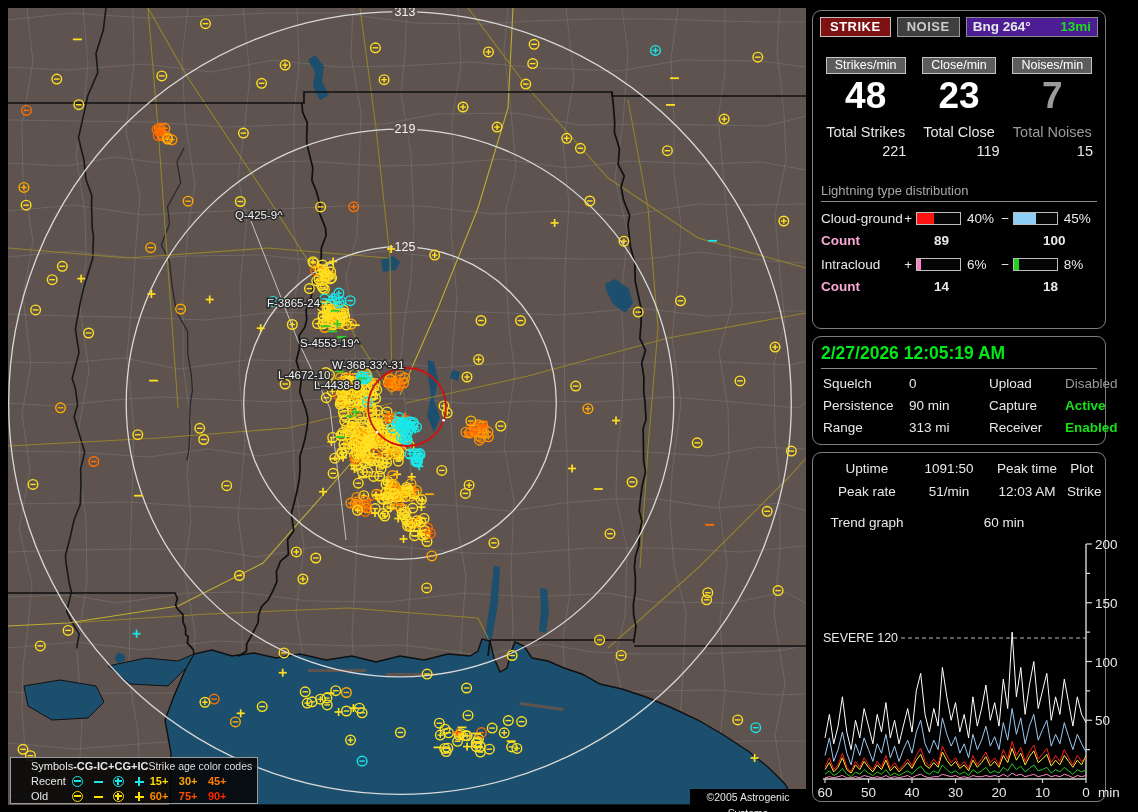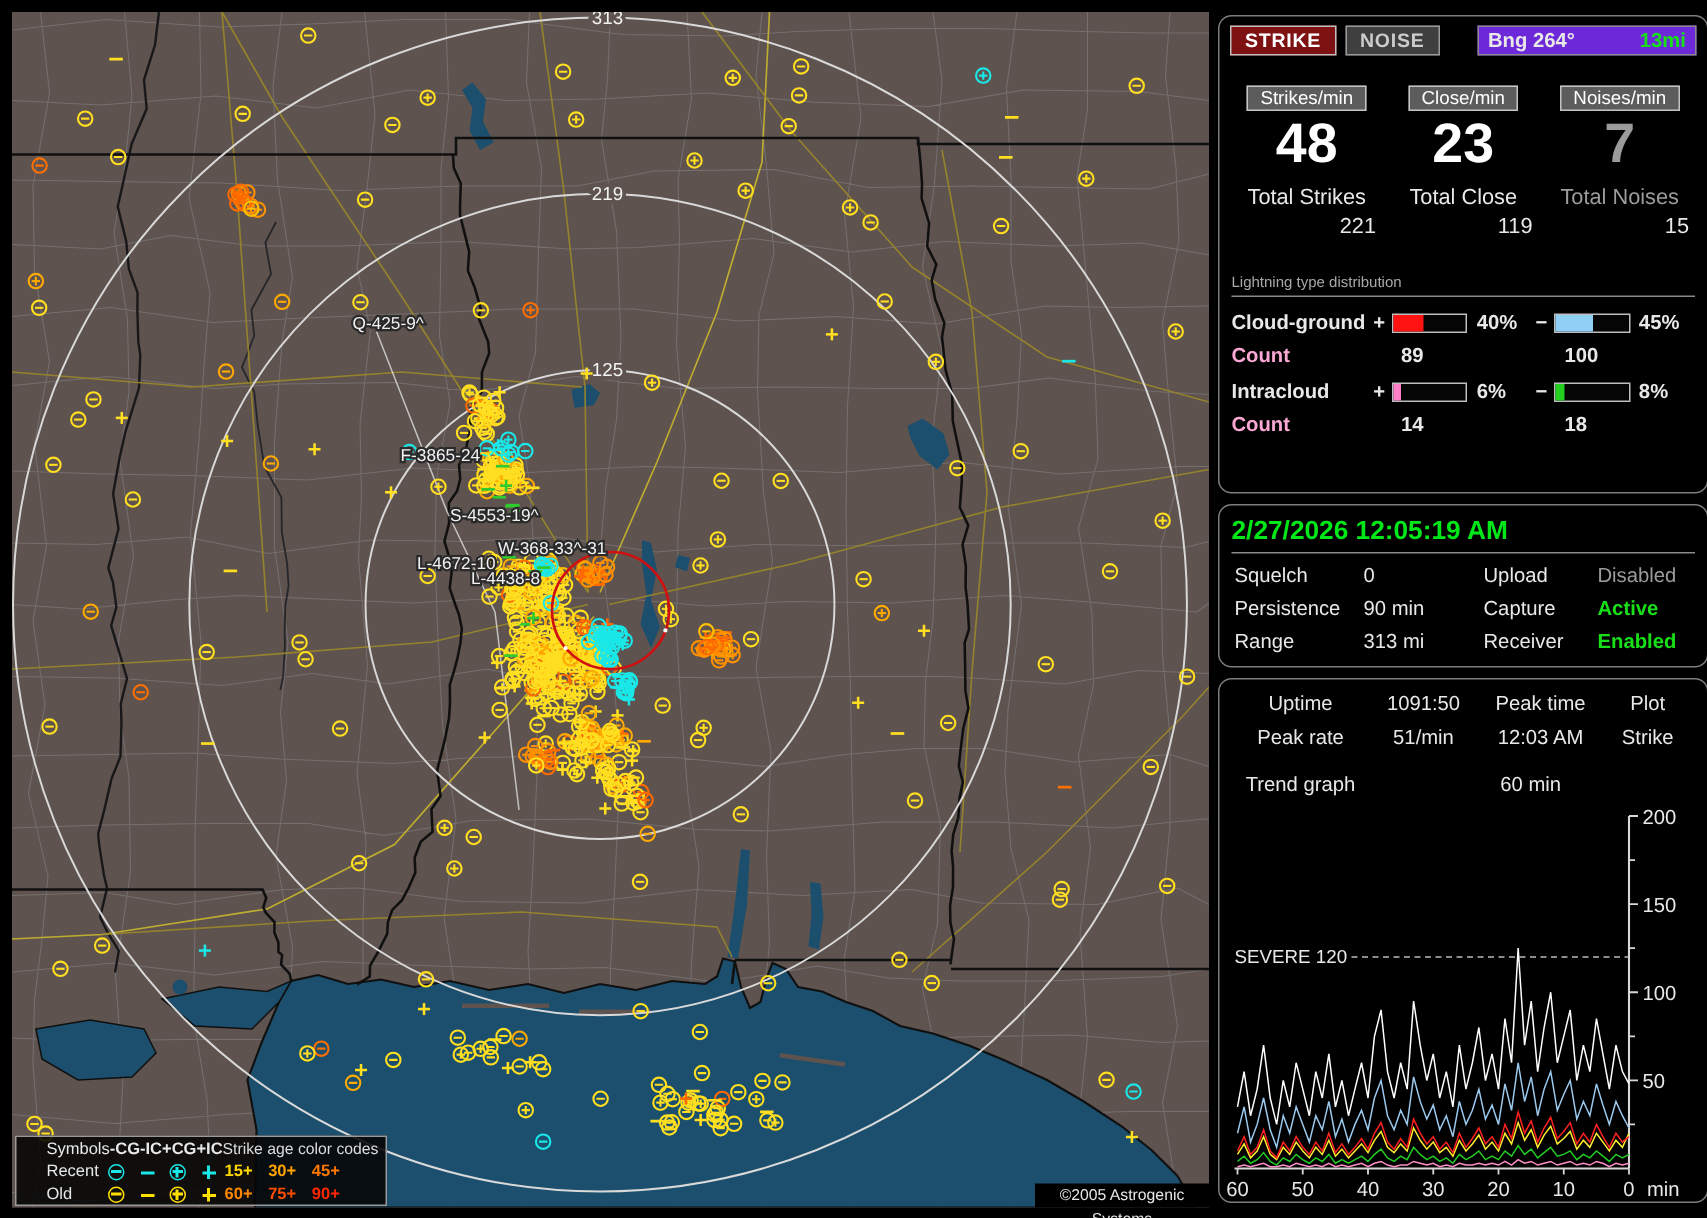--- a/index.html
+++ b/index.html
@@ -18,43 +18,43 @@
   .lsym{display:inline-block;width:9px;height:9px;border:1.5px solid currentColor;border-radius:50%;position:relative;}
   .lsym::after{content:'';position:absolute;left:1px;right:1px;top:3px;height:1.5px;background:currentColor;}
   .lsym.plus::before{content:'';position:absolute;top:1px;bottom:1px;left:3px;width:1.5px;background:currentColor;}
   .bminus{display:inline-block;width:9px;height:2px;background:currentColor;}
   .bplus{display:inline-block;width:9px;height:9px;position:relative;}
   .bplus::after{content:'';position:absolute;left:0;right:0;top:3.5px;height:2px;background:currentColor;}
   .bplus::before{content:'';position:absolute;top:0;bottom:0;left:3.5px;width:2px;background:currentColor;}
   #map-copyright{position:absolute;left:682px;top:781px;width:116px;height:16px;background:#000;
     color:#e6e6e6;font-size:10.5px;line-height:16px;text-align:center;}
   
-  .panel{position:absolute;left:812px;width:327px;background:#000;border:1px solid #7d7d7d;
+  .panel{position:absolute;left:812px;width:294px;background:#000;border:1px solid #7d7d7d;
     border-radius:9px;box-sizing:border-box;color:#e8e8e8;font-size:13.5px;}
   #panel-top{top:10px;height:319px;}
   #panel-clock{top:336px;height:109px;}
   #panel-trend{top:452px;height:350px;text-align:center;}
   .btn-row{display:flex;align-items:center;margin:6px 7px 0 7px;}
   .btn{font-weight:bold;font-size:13px;letter-spacing:.5px;padding:1px 9px 2px 9px;margin-right:6px;cursor:pointer;}
   .btn-strike{background:#7e1212;color:#fff;border:1px solid #c0c0c0;}
   .btn-noise{background:#3f3f3f;color:#cccccc;border:1px solid #9a9a9a;}
-  .bng-box{margin-left:auto;width:132px;background:#6d28d9;border:1px solid #8a8a8a;display:flex;
+  .bng-box{margin-left:auto;width:132px;background:#4c1d95;border:1px solid #8a8a8a;display:flex;
     justify-content:space-between;align-items:center;padding:1px 6px 2px 6px;font-weight:bold;font-size:13.5px;}
   .bng-dist{color:#18e018;}
   .stats-row{display:grid;grid-template-columns:1fr 1fr 1fr;margin:20px 6px 0 6px;}
   .stat-col{text-align:center;}
   .stat-pill{display:inline-block;background:#5c5c5c;border:1px solid #c4c4c4;color:#fff;
     font-size:12.5px;padding:0 8px 1px 8px;cursor:pointer;}
   .stat-rate{font-size:37px;font-weight:bold;color:#fff;line-height:40px;margin-top:2px;}
   .stat-total-label{font-size:14.5px;margin-top:8px;}
   .stat-total{font-size:14.5px;text-align:right;padding-right:6px;margin-top:3px;}
   .dim{color:#9b9b9b !important;}
   .green{color:#18e018 !important;font-weight:bold;}
-  .dist-header{margin:24px 8px 0 8px;color:#a8a8a8;font-size:10px;border-bottom:1px solid #8a8a8a;padding-bottom:3px;}
-  .dist-row{display:flex;align-items:flex-end;margin:9px 8px 0 8px;font-weight:bold;}
+  .dist-header{margin:24px 8px 0 8px;color:#a8a8a8;font-size:13px;border-bottom:1px solid #8a8a8a;padding-bottom:3px;}
+  .dist-row{display:flex;align-items:center;margin:9px 8px 0 8px;font-weight:normal;}
   .dist-label{width:104px;}
   .dist-sign{width:13px;text-align:center;}
   .bar{width:54px;height:11px;border:1px solid #bdbdbd;background:#050505;margin:0 3px;}
   .bar>div{height:100%;}
   .dist-pct{width:42px;padding-left:3px;}
   .count-row{display:flex;margin:7px 8px 0 8px;font-weight:bold;}
   .count-label{width:104px;color:#f9a8d4;}
   .count-v1{width:100px;padding-left:9px;}
   .count-v2{padding-left:9px;}
   

